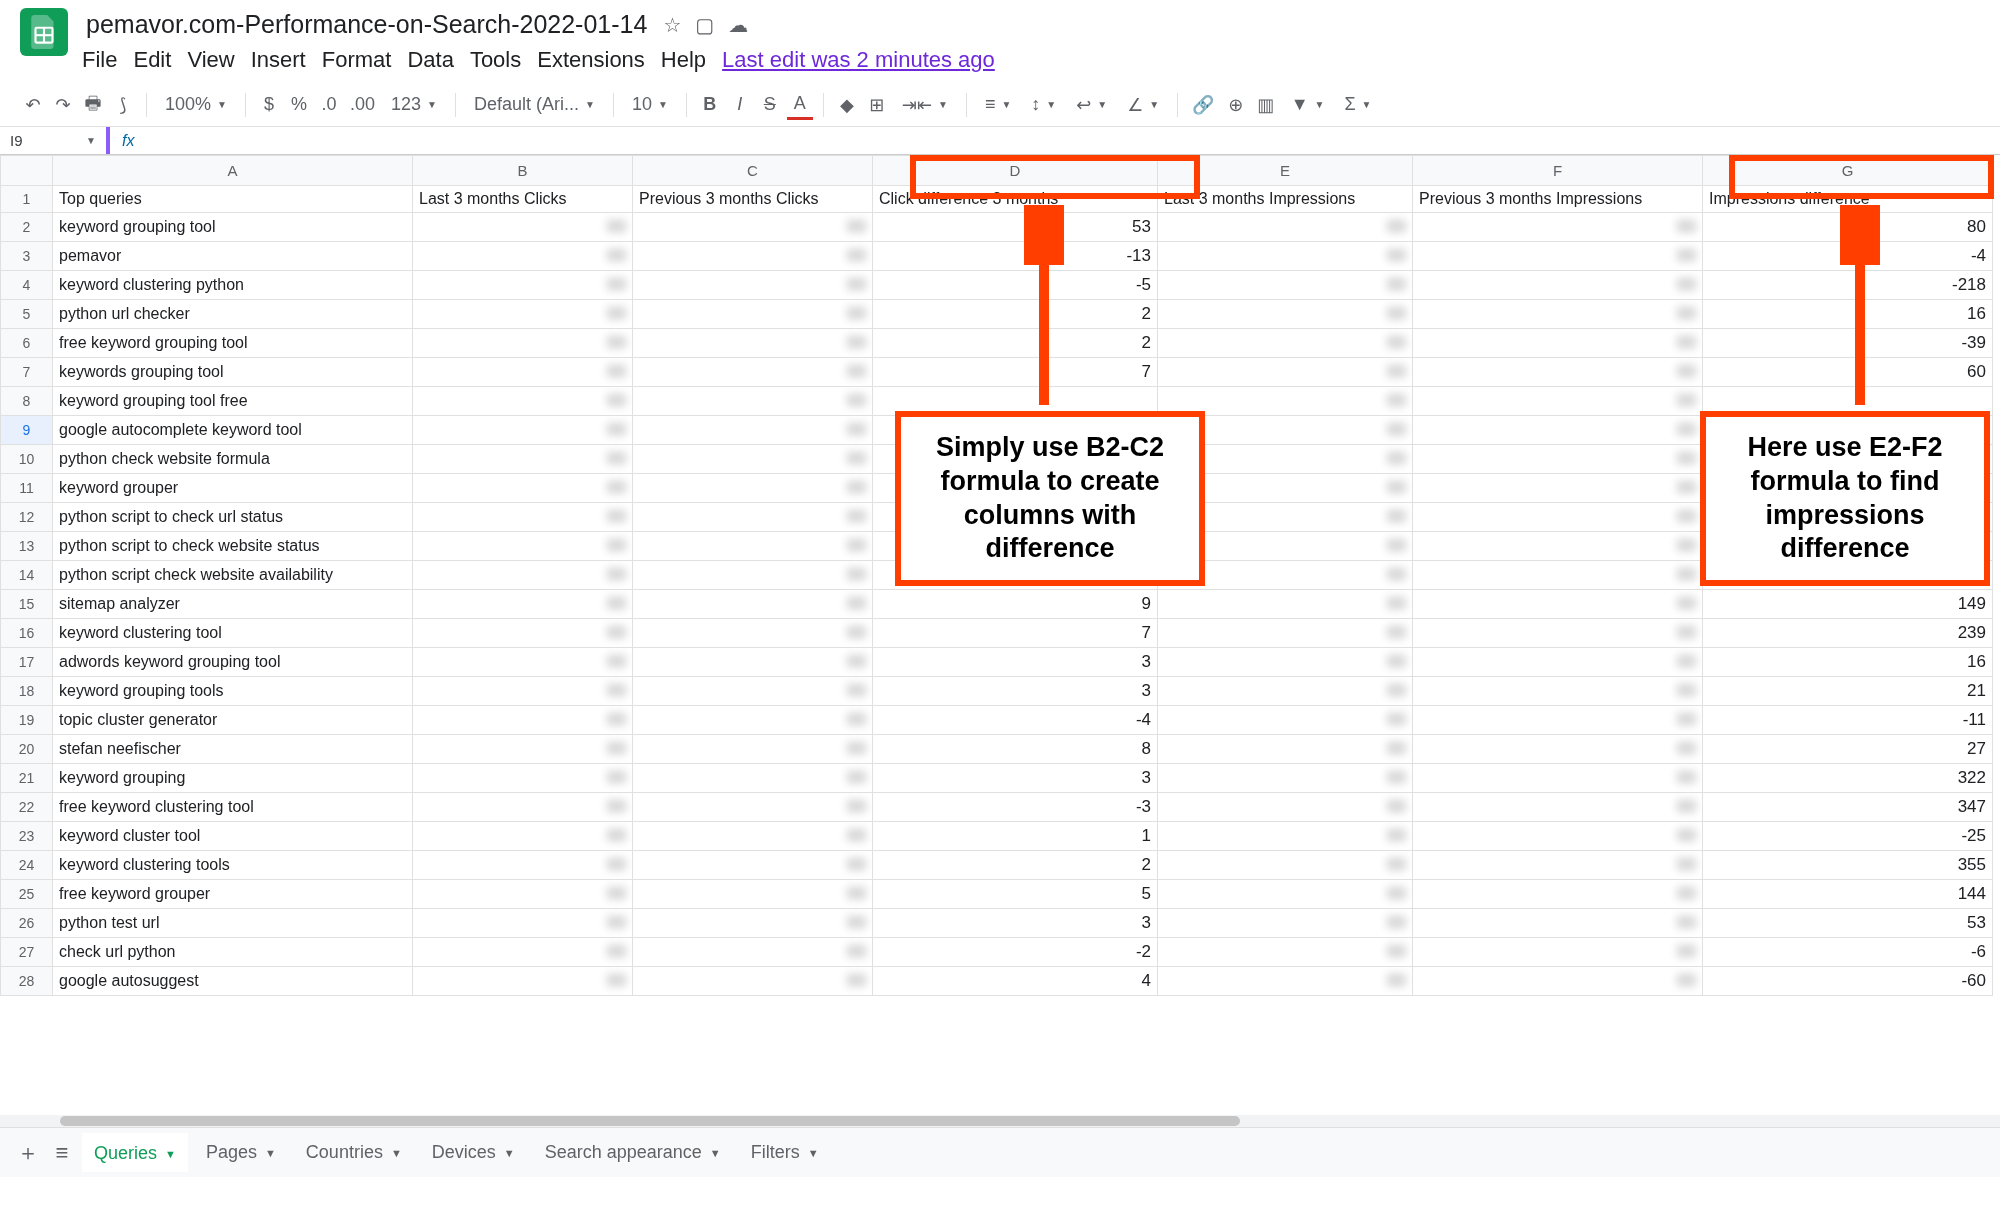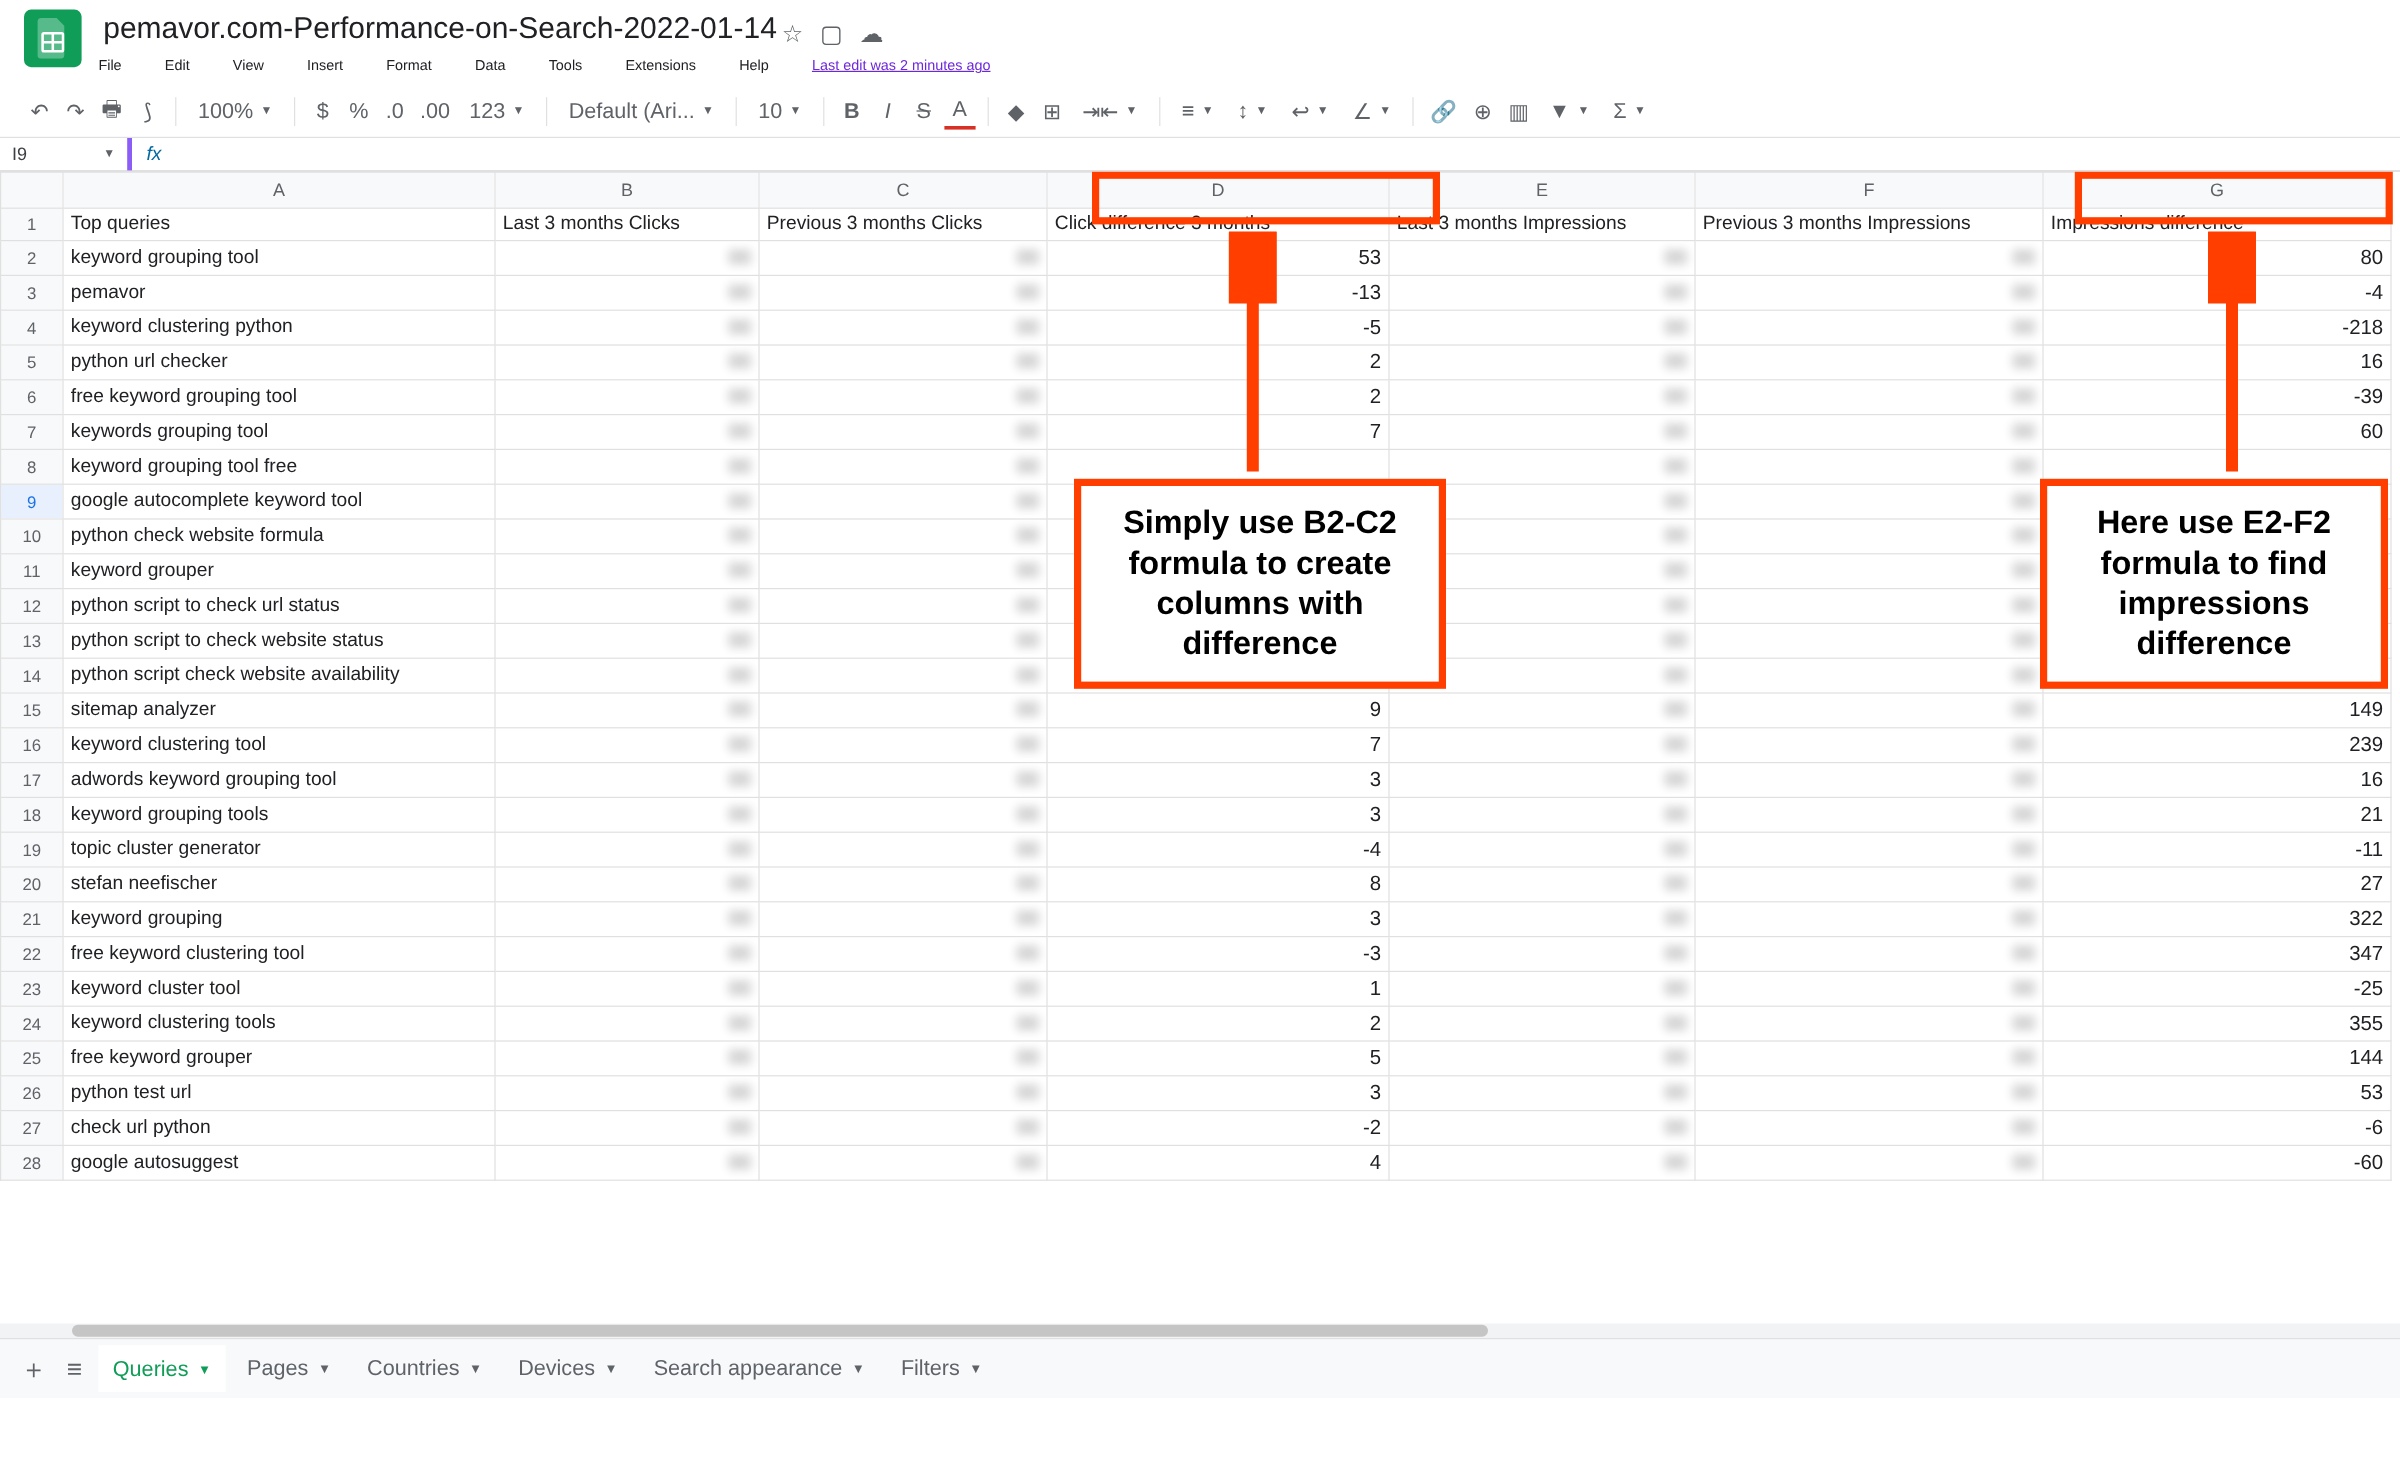--- a/index.html
+++ b/index.html
@@ -2,24 +2,24 @@
 <html><head>
 <meta charset="utf-8">
 <style>
   * { box-sizing: border-box; margin: 0; padding: 0; }
   body { font-family: Arial, sans-serif; font-size: 13px; color: #202124; background: #fff; width: 2000px; height: 1214px; overflow: hidden; position: relative; }
   
   .header { padding: 8px 0 0 20px; display: flex; align-items: flex-start; }
   .logo { width: 48px; height: 48px; background: #0f9d58; border-radius: 6px; display: flex; align-items: center; justify-content: center; margin-right: 14px; }
   .logo svg { fill: #fff; }
   .title-area { flex: 1; }
-  .title-row { display: flex; align-items: flex-end; }
+  .title-row { display: flex; align-items: center; gap: 12px; }
   .doc-title { font-size: 25px; color: #202124; padding: 2px 4px; }
   .title-icons { display: flex; gap: 14px; color: #5f6368; font-size: 20px; }
-  .menu-bar { display: flex; gap: 36px; margin-top: 6px; font-size: 12px; color: #202124; align-items: center; }
+  .menu-bar { display: flex; gap: 16px; margin-top: 6px; font-size: 22px; color: #202124; align-items: center; }
   .menu-item { cursor: pointer; }
   .last-edit { color: #6d28d9; text-decoration: underline; }
   
   .toolbar { height: 44px; border-bottom: 1px solid #e0e0e0; display: flex; align-items: center; padding: 0 20px; gap: 4px; font-size: 18px; color: #5f6368; margin-top: 10px; }
   .tb-sep { width: 1px; height: 24px; background: #e0e0e0; margin: 0 6px; }
   .tb-btn { min-width: 26px; height: 30px; display: flex; align-items: center; justify-content: center; cursor: pointer; padding: 0 4px; }
   .tb-drop { padding: 0 8px; display: flex; align-items: center; gap: 6px; }
   .chev { font-size: 10px; color: #5f6368; }
   .font-sel { min-width: 120px; }
   

